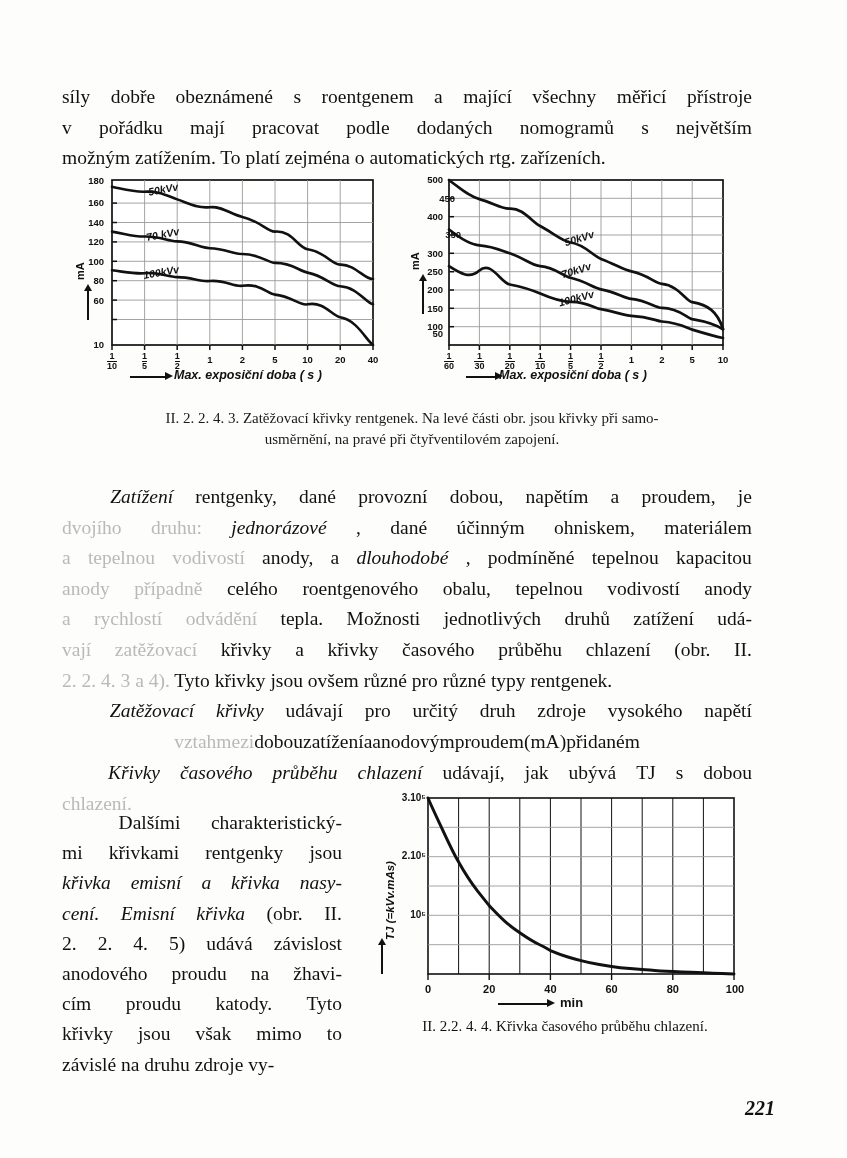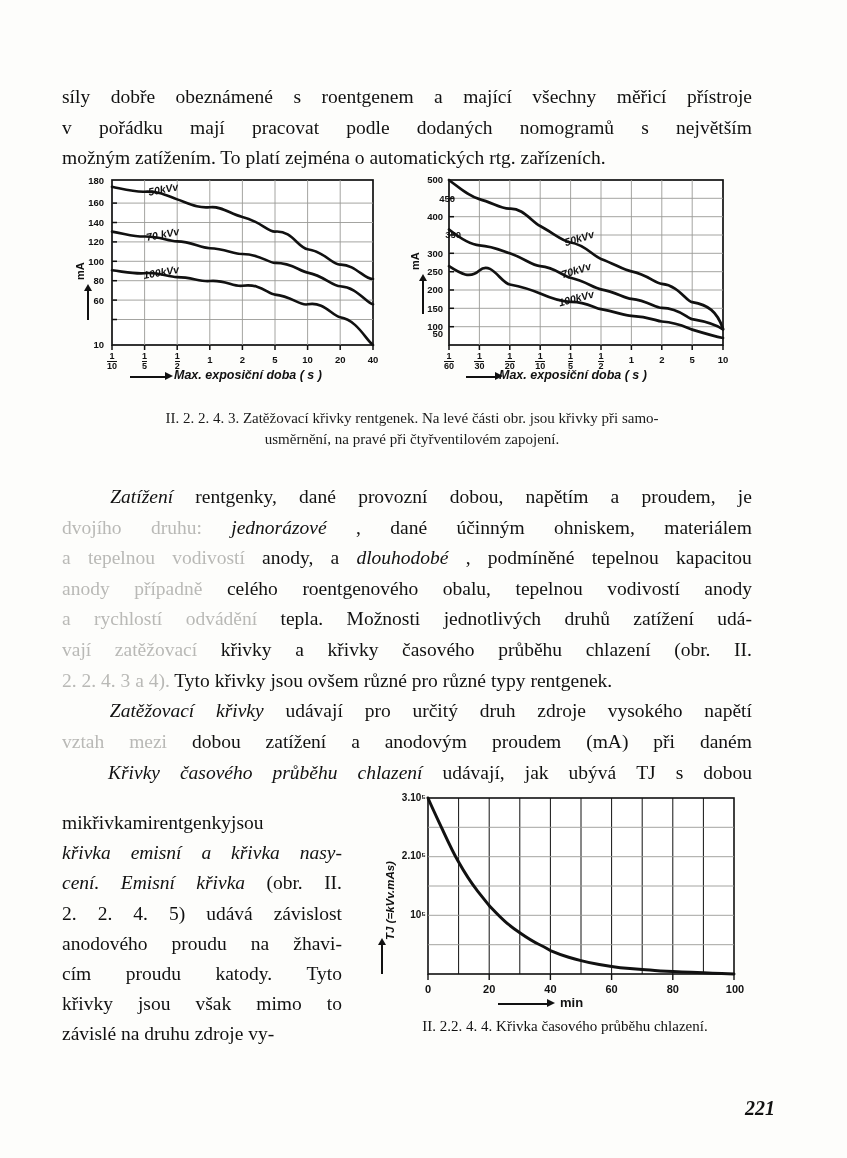--- a/index.html
+++ b/index.html
@@ -446,21 +446,21 @@
         <span style="font-style: italic;">Zatěžovací</span>
         <span style="font-style: italic;">křivky</span>
         <span>udávají</span>
         <span>pro</span>
         <span>určitý</span>
         <span>druh</span>
         <span>zdroje</span>
         <span>vysokého</span>
         <span>napětí</span>
       </div>
-      <div style="display: flex; justify-content: space-between; white-space: nowrap;">
+      <div style="display: flex; justify-content: center; white-space: nowrap;">
         <span class="faded">vztah</span>
         <span class="faded">mezi</span>
         <span>dobou</span>
         <span>zatížení</span>
         <span>a</span>
         <span>anodovým</span>
         <span>proudem</span>
         <span>(mA)</span>
         <span>při</span>
         <span>daném</span>
@@ -474,24 +474,30 @@
         <span style="font-style: italic;">časového</span>
         <span style="font-style: italic;">průběhu</span>
         <span style="font-style: italic;">chlazení</span>
         <span>udávají,</span>
         <span>jak</span>
         <span>ubývá</span>
         <span>TJ</span>
         <span>s</span>
         <span>dobou</span>
       </div>
+      <div style="display: block; white-space: nowrap;"><span class="faded">chlazení.</span></div>
     </div>
 
   <div class="col-left">
-      <div style="white-space: nowrap; display: flex; ">
+      <div style="white-space: nowrap; display: flex; justify-content: space-between;">
+        <span style="display: inline-block; width: 26px;"></span>
+        <span>Dalšími</span>
+        <span>charakteristický-</span>
+      </div>
+      <div style="white-space: nowrap; display: flex; justify-content: space-between;">
         <span>mi</span>
         <span>křivkami</span>
         <span>rentgenky</span>
         <span>jsou</span>
       </div>
       <div style="white-space: nowrap; display: flex; justify-content: space-between;">
         <span style="font-style: italic;">křivka</span>
         <span style="font-style: italic;">emisní</span>
         <span style="font-style: italic;">a</span>
         <span style="font-style: italic;">křivka</span>

